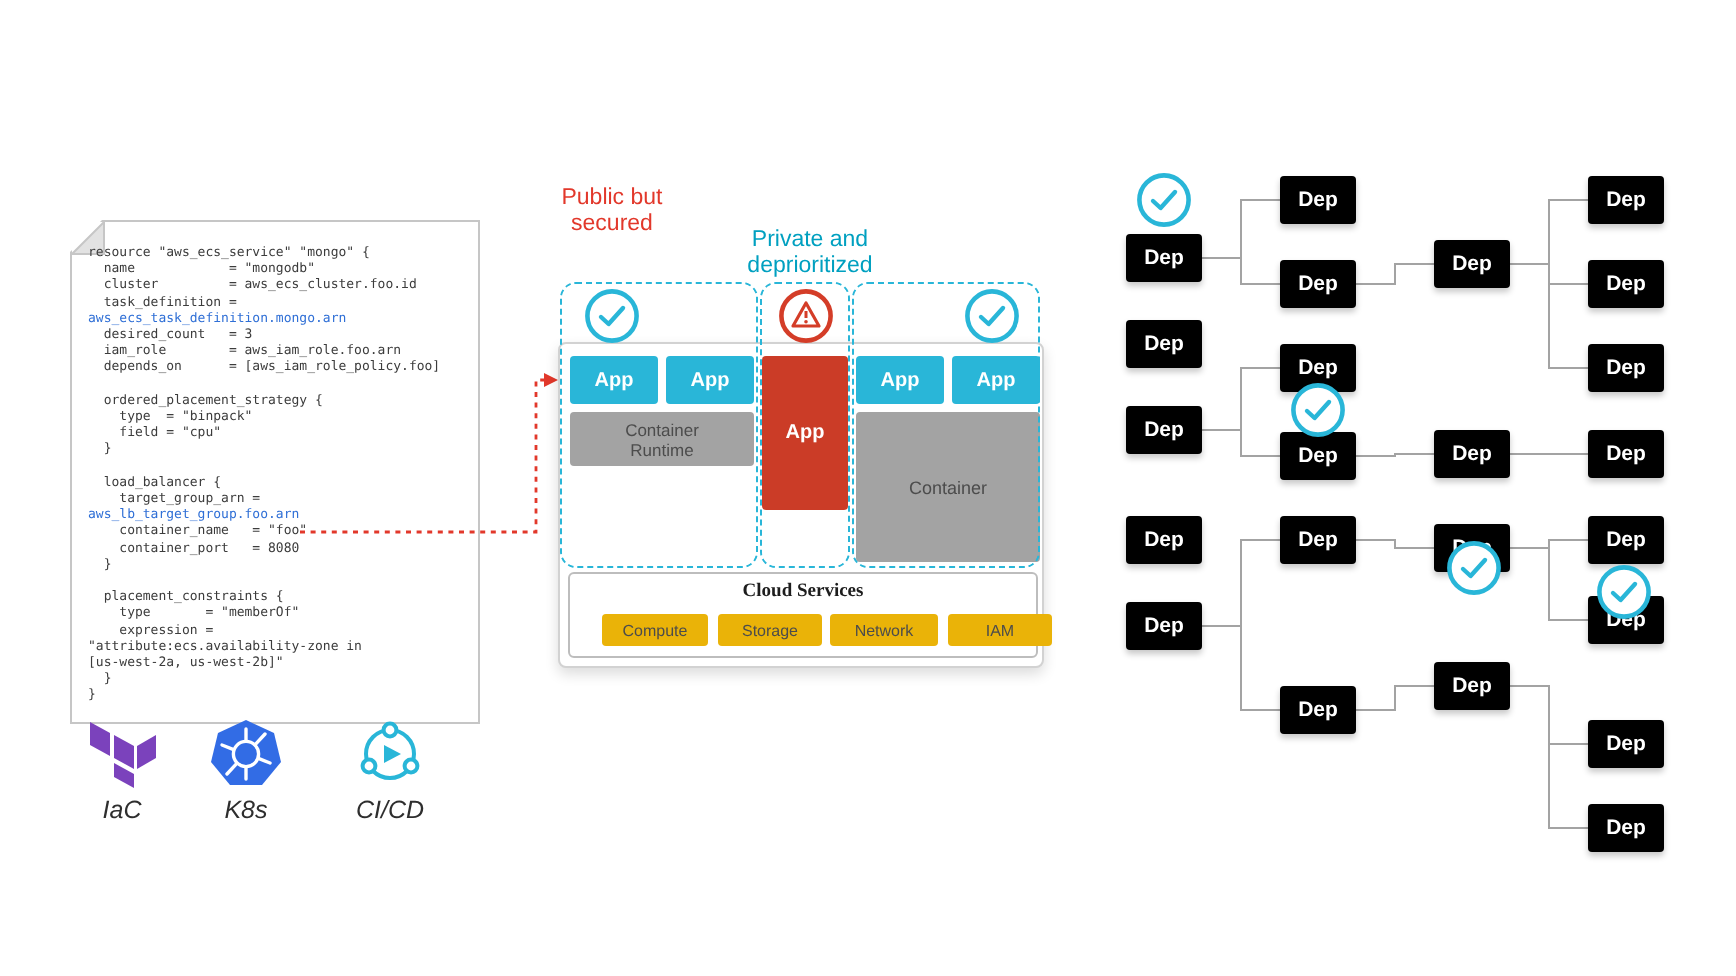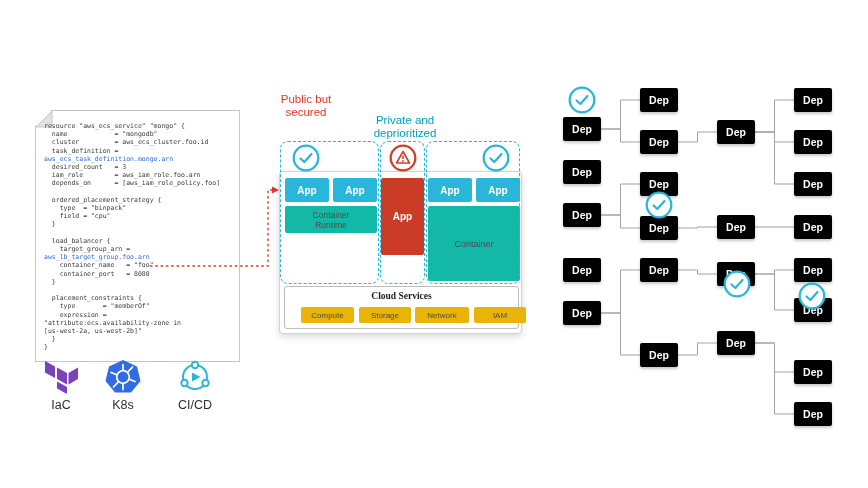--- a/index.html
+++ b/index.html
@@ -16,38 +16,38 @@
     clip-path: polygon(16px 0, 100% 0, 100% 100%, 0 100%, 0 16px);
   }
   .doc-fold { position: absolute; left: 0; top: 0; }
   .code {
     position: absolute; left: 8px; top: 11px; right: 3px;
     font-family: "DejaVu Sans Mono", monospace;
     font-size: 6.5px; line-height: 8.2px; color: #3c3c3c; white-space: pre;
   }
   .code-line.hl { color: #2f6fd6; }
   
-  .tool-label { position: absolute; font-size: 12.5px; font-weight: 500; color:#2e2e2e; text-align: center; }
+  .tool-label { position: absolute; font-size: 12.5px; font-weight: 500; color:#2e2e2e; text-align: center; font-style: italic; }
   
   .anno { position: absolute; font-weight: normal; font-size: 11.5px; text-align: center; line-height: 13px; }
   .anno.public  { left: 266px; top: 93px; width: 80px; color: #e2382b; }
   .anno.private { left: 361px; top: 93px; width: 88px; color: #00a0c0; margin-top: 21px; }
   
   .stack-card {
     position: absolute; left: 279px; top: 171px; width: 243px; height: 163px;
     background: #fff; border: 1px solid #d2d2d2; border-radius: 4px;
     box-shadow: 0 3px 7px rgba(0,0,0,.14);
   }
   .app-box {
     position: absolute; background: #29b6d8; border-radius: 2px; color: #fff;
     font-weight: bold; font-size: 10px; display: flex; align-items: center; justify-content: center;
   }
   .app-box.red { background: #cb3c27; }
   .gray-box {
-    position: absolute; background: #14b8a6; border-radius: 2px; color: #4c4c4c;
+    position: absolute; background: #a3a3a3; border-radius: 2px; color: #4c4c4c;
     font-size: 8.5px; display: flex; align-items: center; justify-content: center; text-align: center;
   }
   .gray-box .wrap-narrow { display: inline-block; max-width: 52px; }
   .cloud-box {
     position: absolute; left: 284px; top: 286px; width: 235px; height: 43px;
     background: #fff; border: 1px solid #bdbdbd; border-radius: 3px; font-family: Liberation Serif, serif;
   }
   .cloud-title { text-align: center; font-size: 9.5px; font-weight: bold; color: #1d1d1d; padding-top: 4px; }
   .svc-box {
     position: absolute; height: 16px; background: #eab308; border-radius: 2px;

